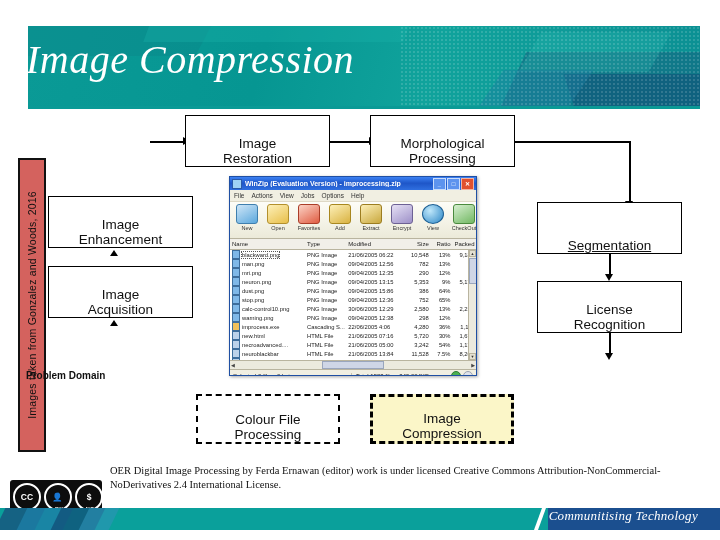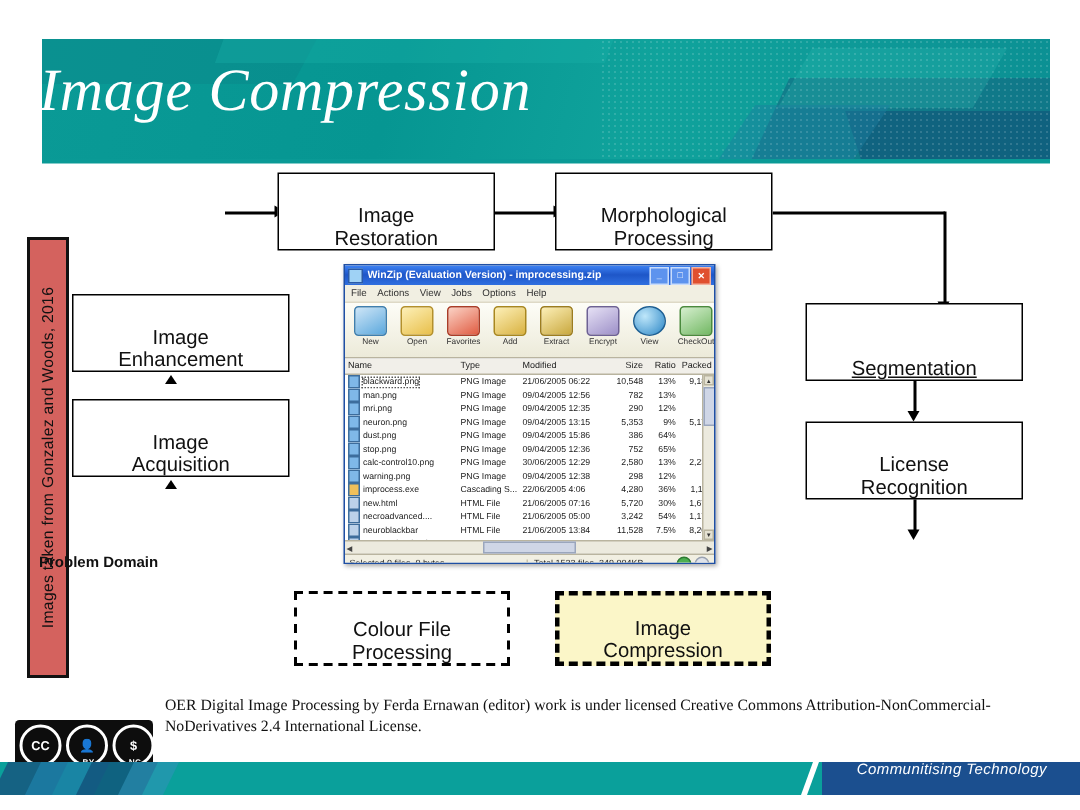--- a/index.html
+++ b/index.html
@@ -161,22 +161,22 @@
      font-size:10.5px;color:#111;line-height:1.35;}
 
   
   .footer{position:absolute;left:0;top:508px;width:720px;height:22px;background:#0aa09b;overflow:hidden;}
   .f-sh{position:absolute;opacity:.85;}
   .fs1{left:0;top:0;width:40px;height:22px;background:#17577f;transform:skewX(-26deg);}
   .fs2{left:22px;top:0;width:46px;height:22px;background:#1d7ea6;transform:skewX(-26deg);opacity:.8;}
   .fs3{left:56px;top:0;width:44px;height:22px;background:#124e77;transform:skewX(-26deg);opacity:.75;}
   .fs4{left:84px;top:0;width:30px;height:22px;background:#2f93b8;transform:skewX(-26deg);opacity:.6;}
   .f-blue2{position:absolute;right:0;top:0;width:172px;height:22px;background:#1b4f8f;}
-  .f-txt{position:absolute;right:22px;top:0;font-size:10px;font-style:italic;color:#fff;
-     font-family:Liberation Sans, sans-serif;letter-spacing:.3px;}
+  .f-txt{position:absolute;right:22px;top:0;font-size:13px;font-style:italic;color:#fff;
+     font-family:Liberation Serif, serif;letter-spacing:.3px;}
   .f-white{position:absolute;right:178px;top:0;width:4px;height:22px;background:#fff;transform:skewX(-20deg);}
 </style>
 </head>
 <body>
 
 <div class="slide">
 
   <div class="header">
     <div class="hdr-shape hs1"></div>
     <div class="hdr-shape hs2"></div>

